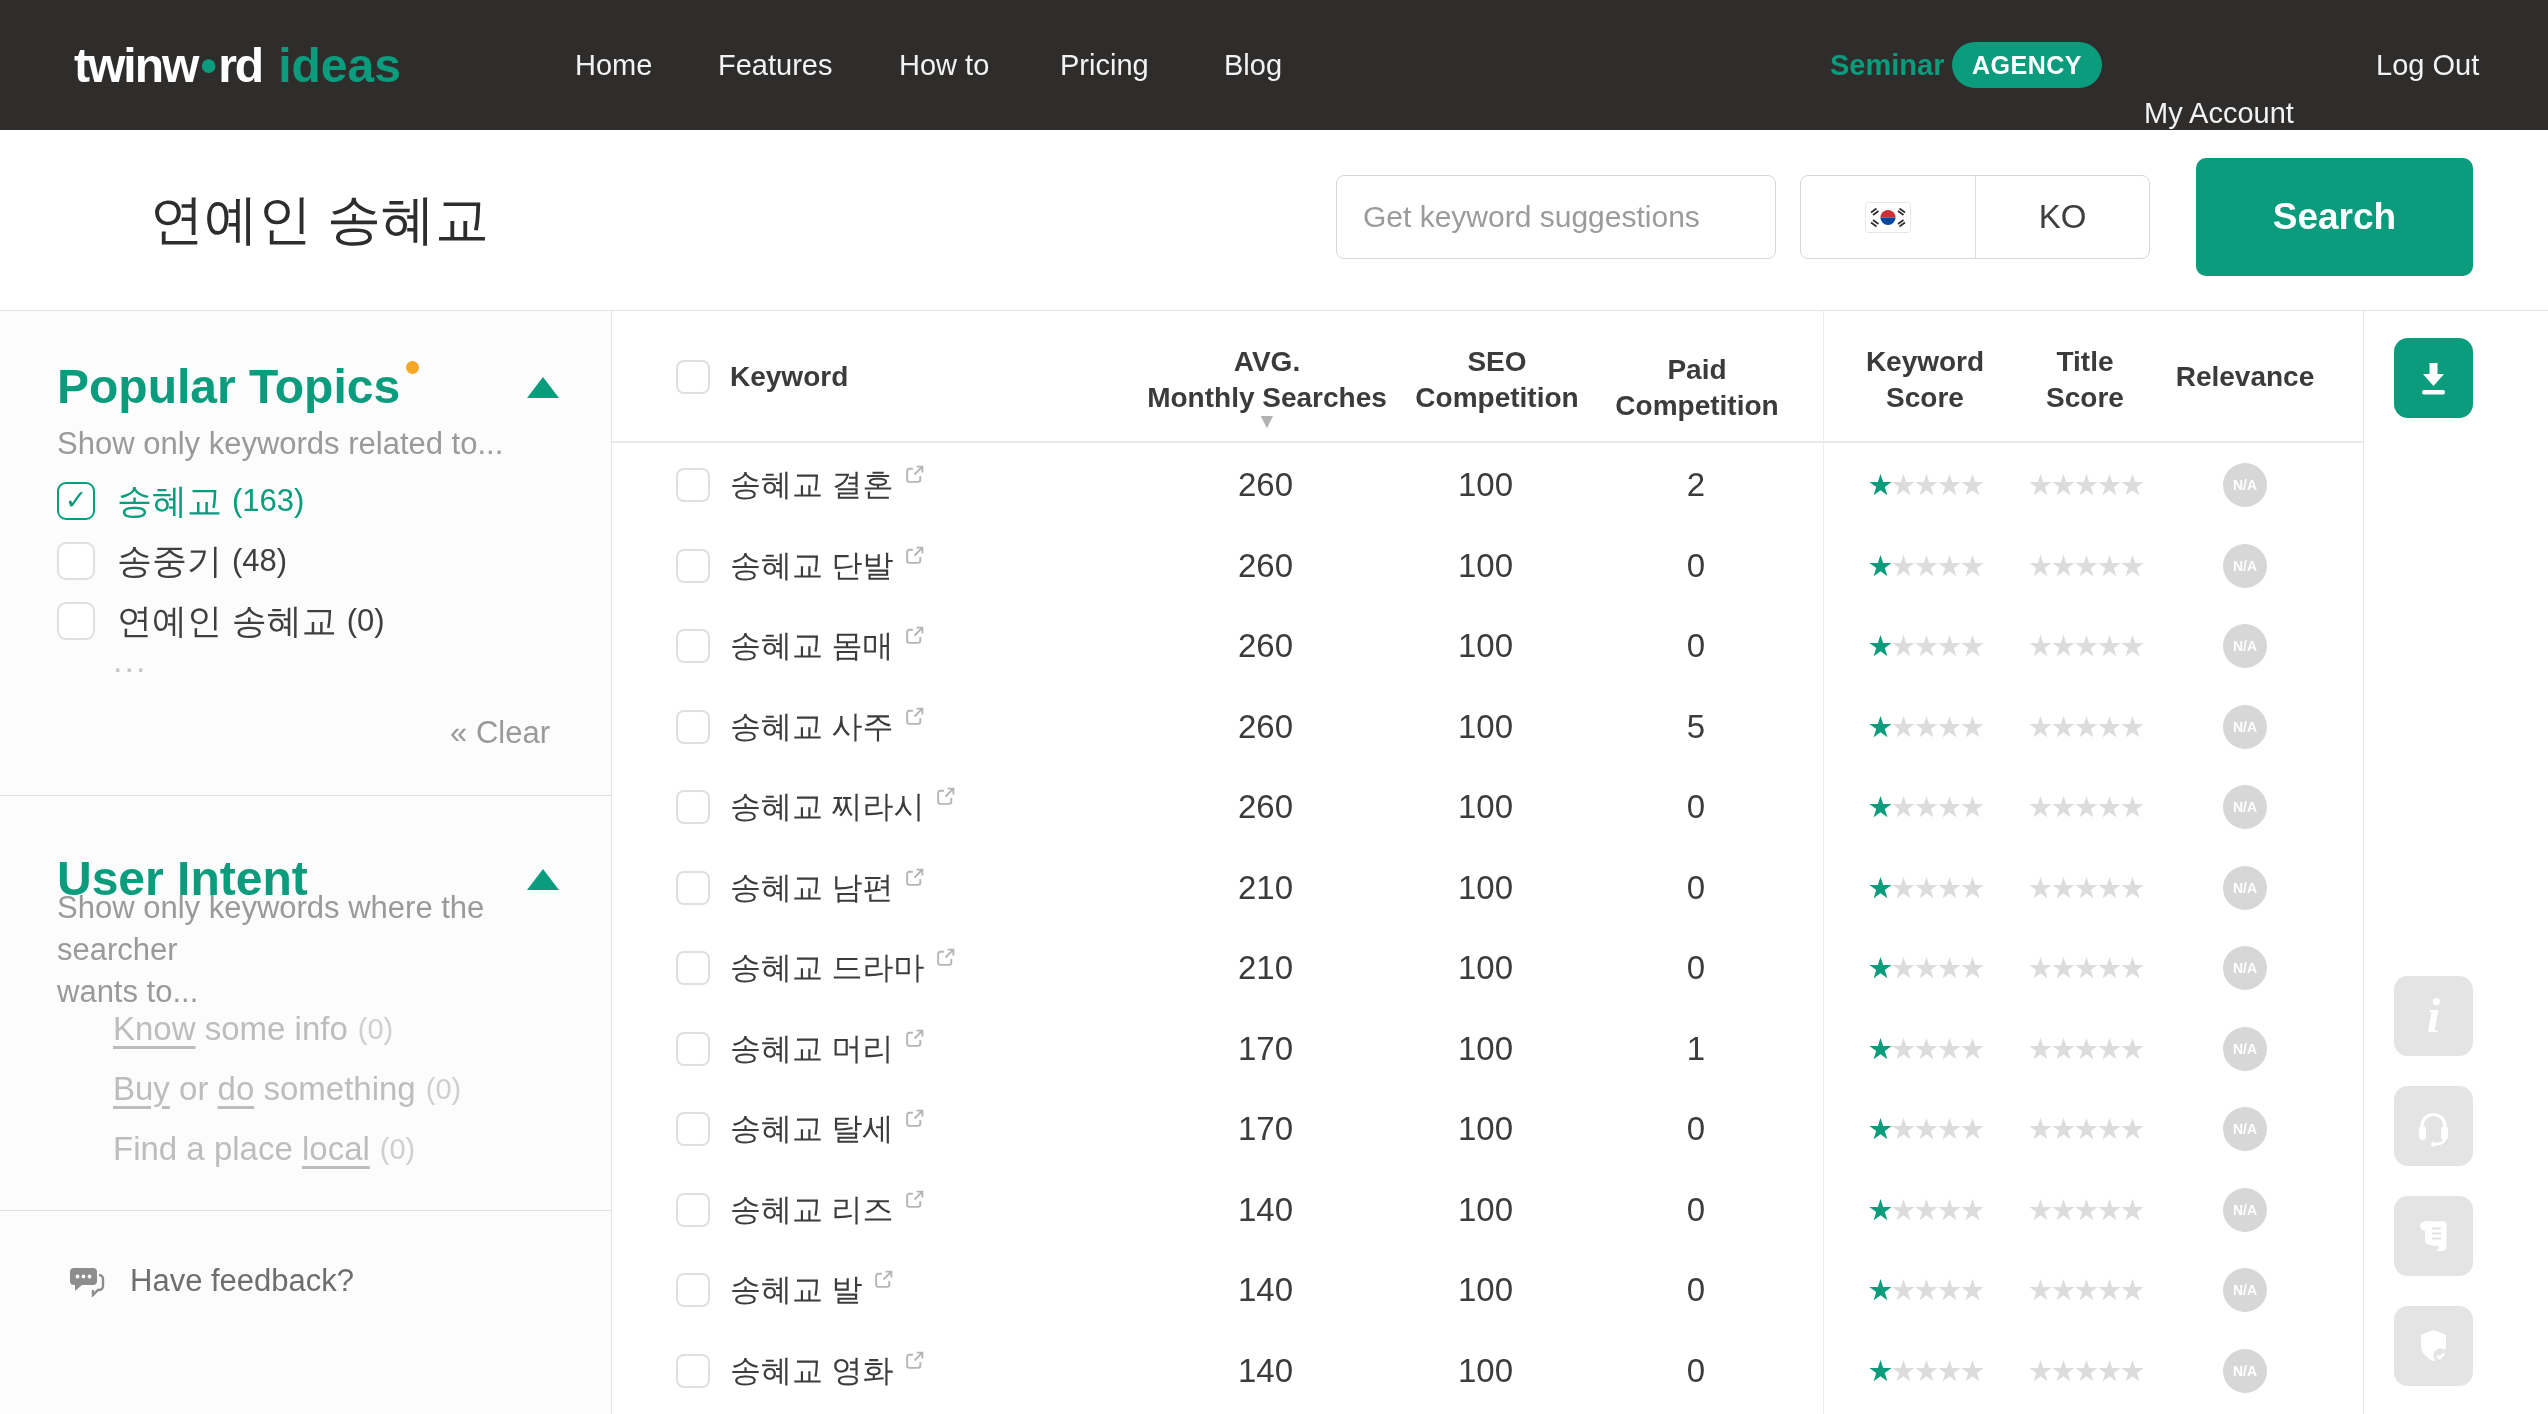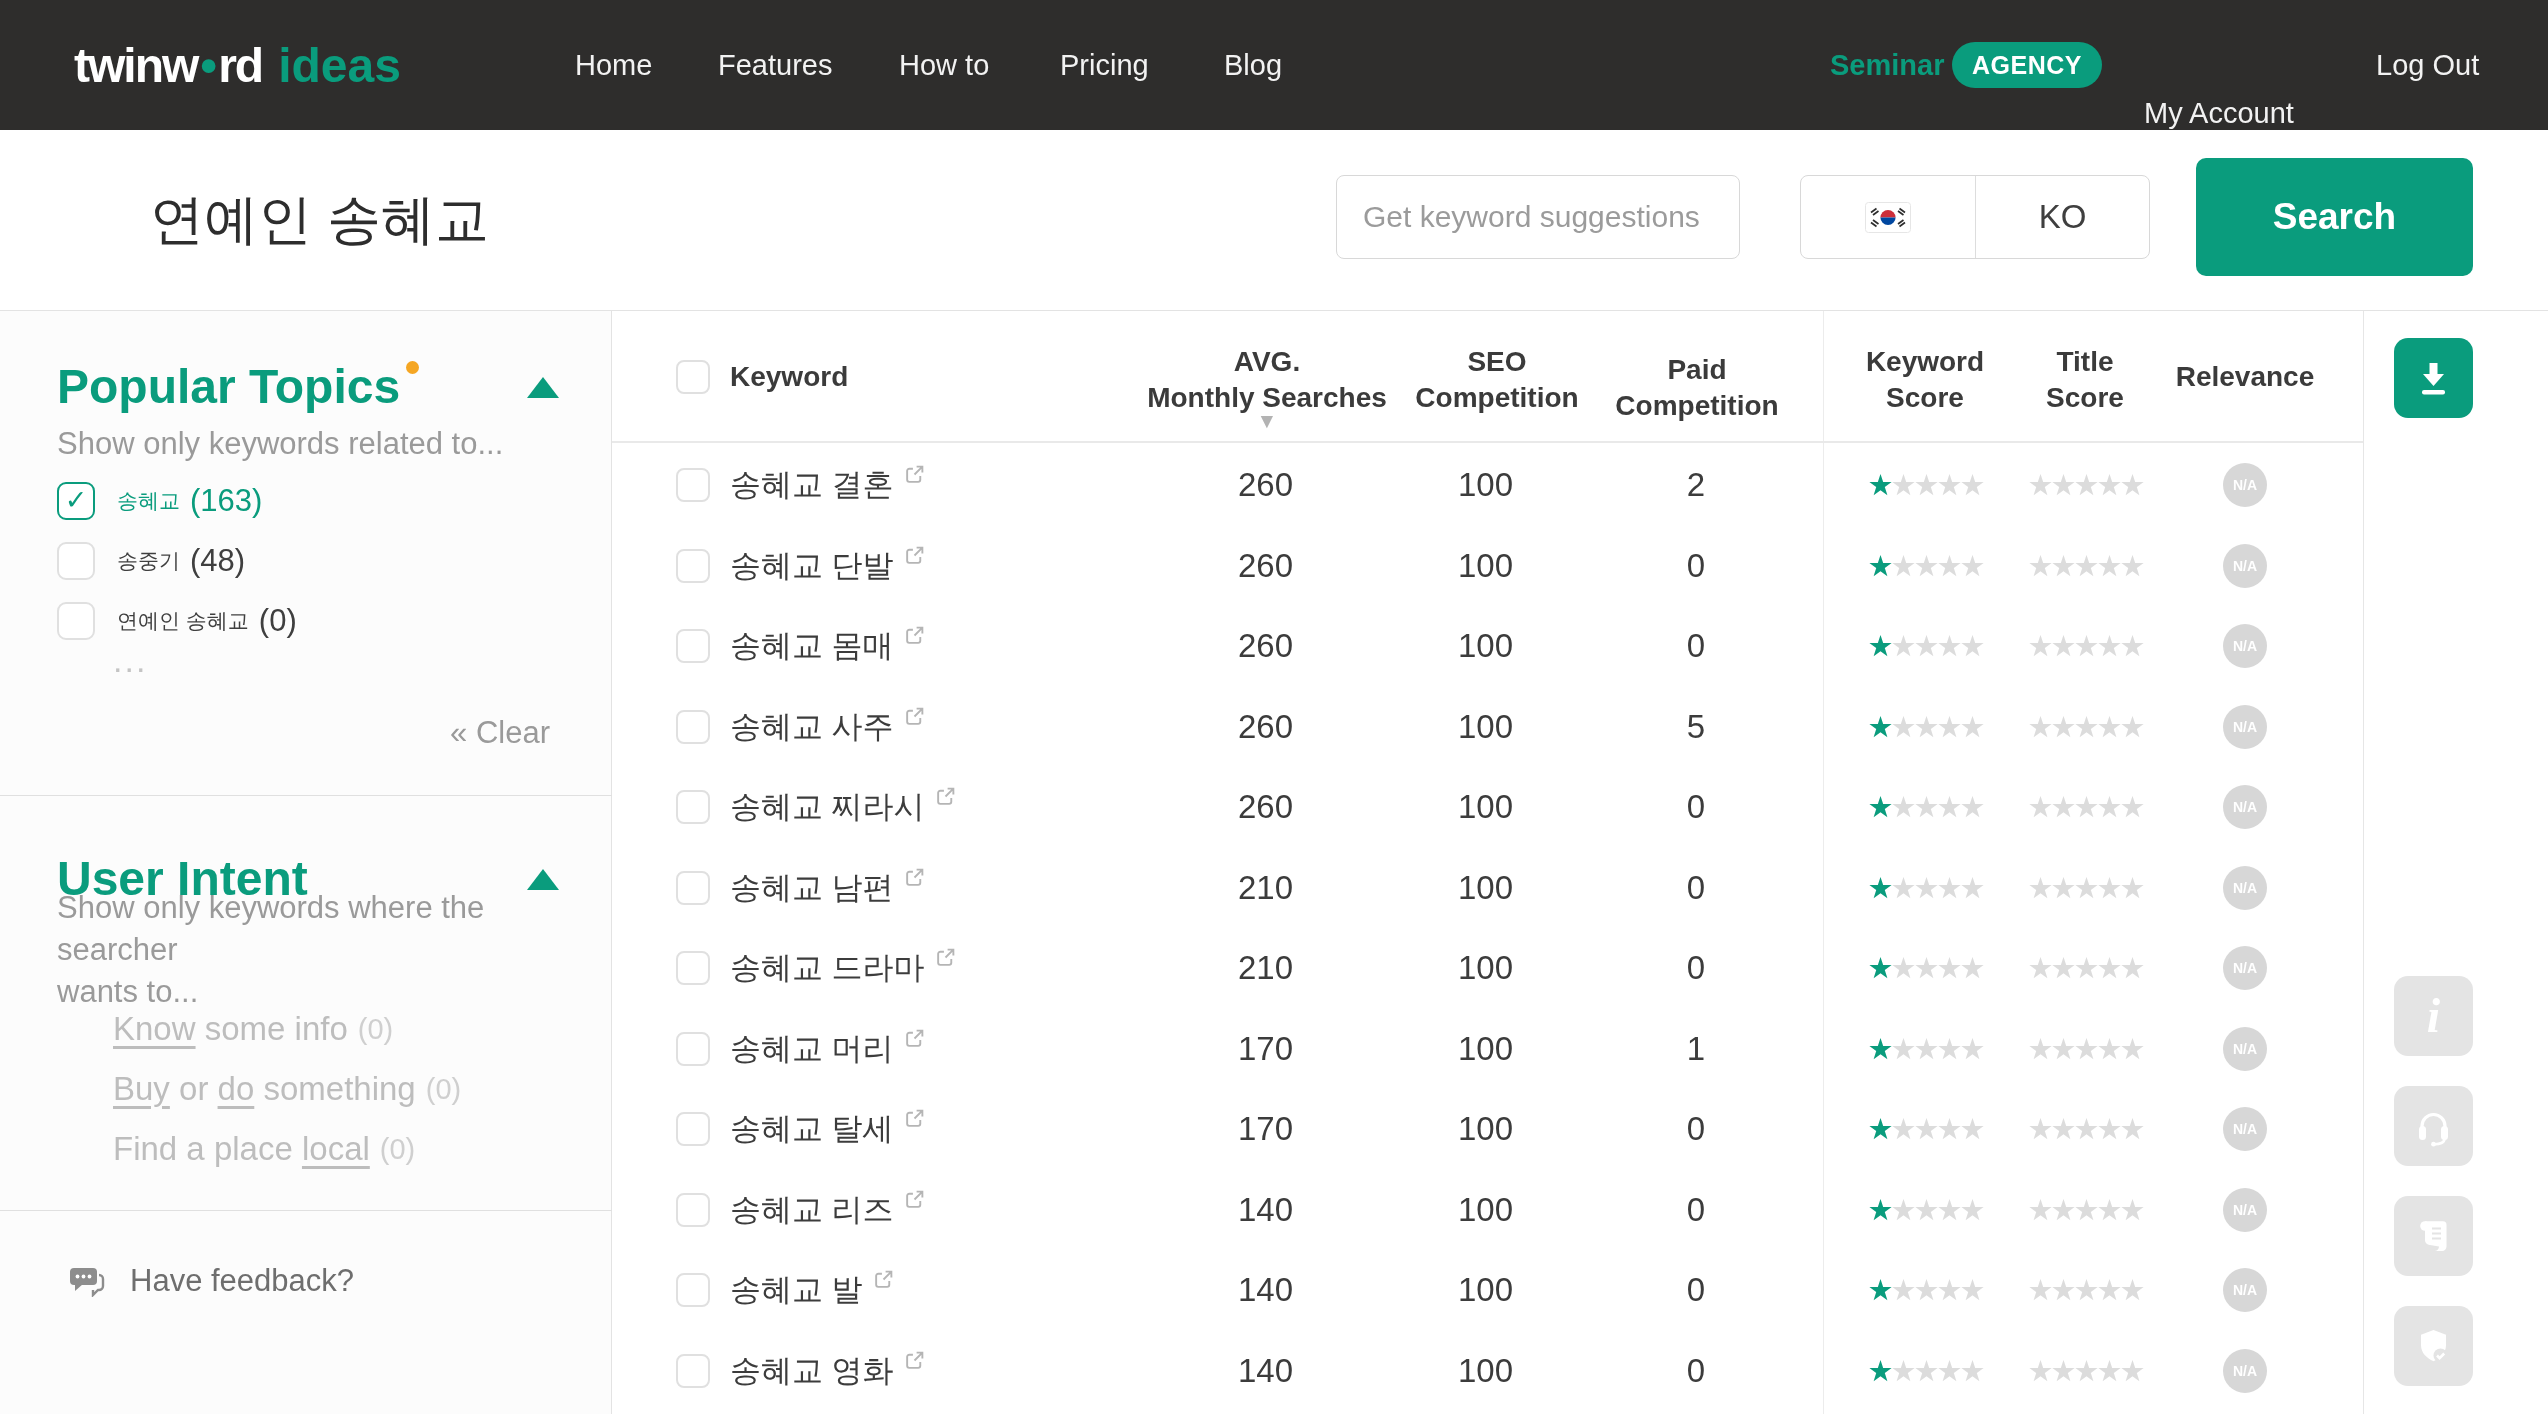--- a/index.html
+++ b/index.html
@@ -26,21 +26,21 @@
   .agency-badge{position:absolute;left:1952px;top:42px;height:46px;padding:0 20px;
             border-radius:23px;background:var(--brand);color:#fff;font-weight:700;
             font-size:25px;display:flex;align-items:center;letter-spacing:.5px;}
 
   
   .search-row{position:absolute;left:0;top:130px;width:2548px;height:181px;background:#fff;
               border-bottom:1px solid var(--line);}
   .mag{position:absolute;left:68px;top:185px;}
   .query{position:absolute;left:150px;top:0;height:181px;display:flex;align-items:center;
          font-size:54px;color:#2d2d2d;}
-  .suggest{position:absolute;left:1336px;top:45px;width:404px;height:84px;border:1px solid #d8d8d8;
+  .suggest{position:absolute;left:1336px;top:45px;width:440px;height:84px;border:1px solid #d8d8d8;
            border-radius:8px;font-size:30px;color:#555;padding:0 26px;outline:none;
            font-family:"Liberation Sans","DejaVu Sans",sans-serif;}
   .suggest::placeholder{color:#9b9b9b;}
   .lang-box{position:absolute;left:1800px;top:45px;width:350px;height:84px;border:1px solid #d8d8d8;
             border-radius:8px;display:flex;background:#fff;}
   .lang-flag{width:175px;display:flex;align-items:center;justify-content:center;
              border-right:1px solid #ddd;cursor:pointer;}
   .lang-code{flex:1;display:flex;align-items:center;justify-content:center;
              font-size:33px;color:#3f3f3f;cursor:pointer;}
   .search-btn{position:absolute;left:2196px;top:28px;width:277px;height:118px;background:var(--brand);
@@ -61,21 +61,21 @@
   .c1{top:66px;} .c2{top:558px;}
   .sec-sub{position:absolute;left:57px;font-size:31px;color:var(--text-gray);line-height:42px;}
   .pt-sub{top:112px;} .ui-sub{top:576px;}
   .topics{position:absolute;left:57px;top:160px;}
   .topic{height:60px;display:flex;align-items:center;cursor:pointer;}
   .cb{width:34px;height:34px;border:2px solid #e0e0e0;border-radius:8px;background:#fff;
       flex:0 0 auto;display:flex;align-items:center;justify-content:center;}
   .topic .cb{width:38px;height:38px;border-radius:9px;}
   .topic.checked .cb{border-color:var(--brand);}
   .topic.checked .cb::after{content:"✓";color:var(--brand);font-size:27px;font-weight:700;margin-top:-2px;}
-  .t-label{margin-left:22px;font-size:21px;color:#3f3f3f;}
+  .t-label{margin-left:22px;font-size:35px;color:#3f3f3f;}
   .t-count{margin-left:10px;font-size:31px;color:#3f3f3f;}
   .topic.checked .t-label,.topic.checked .t-count{color:var(--brand);}
   .more-dots{position:absolute;left:113px;top:330px;font-size:34px;color:#c4c4c4;letter-spacing:2px;cursor:pointer;}
   .clear-link{position:absolute;right:61px;top:404px;font-size:31px;color:var(--text-gray);cursor:pointer;}
   .sb-div{position:absolute;left:0;width:612px;height:1px;background:#e0e0e0;}
   .d1{top:484px;} .d2{top:899px;}
   .intents{position:absolute;left:113px;top:688px;}
   .intent-row{height:60px;display:flex;align-items:center;font-size:33px;color:#bdbdbd;cursor:pointer;}
   .intent-row .u{text-decoration:underline;text-underline-offset:6px;}
   .i-count{margin-left:10px;font-size:29px;color:#cfcfcf;}

